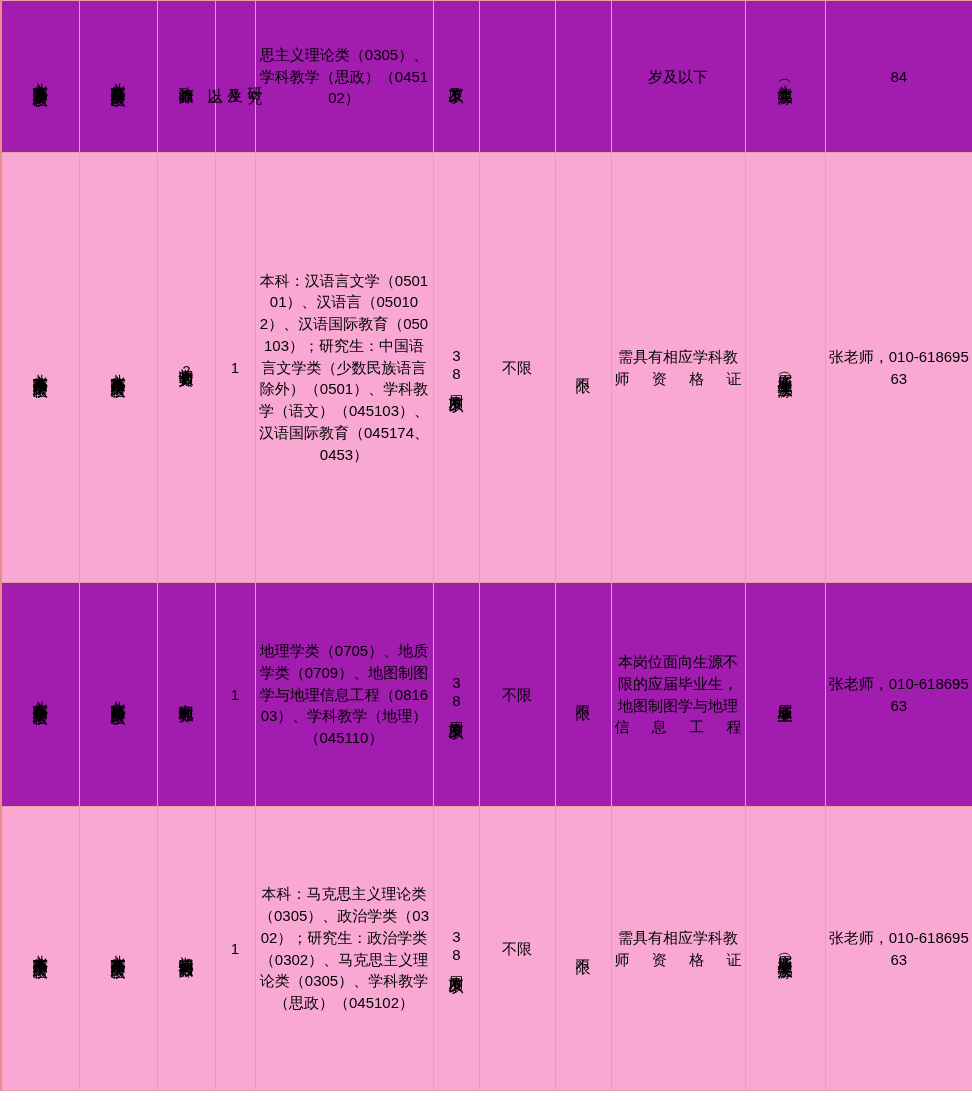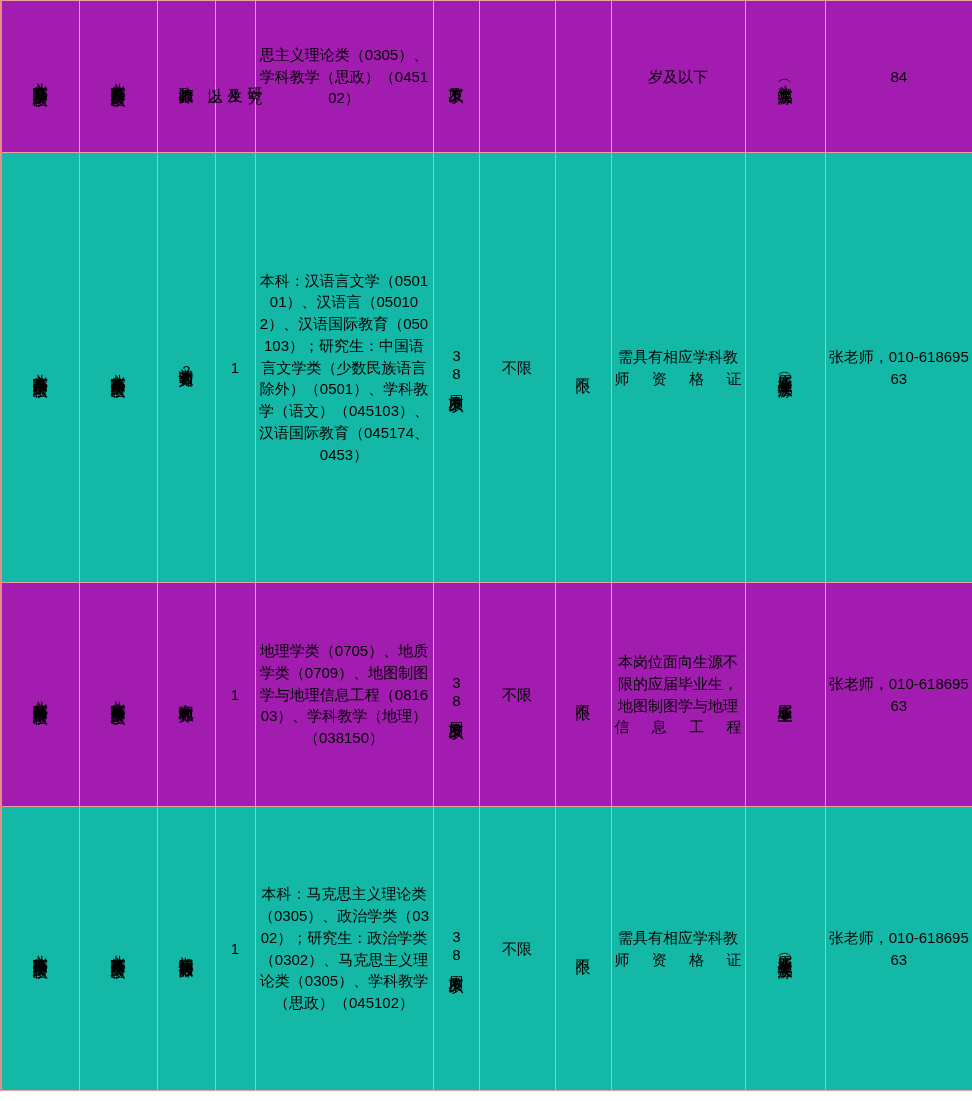--- a/index.html
+++ b/index.html
@@ -38,21 +38,21 @@
   col.c2 { width: 58px; }
   col.c3 { width: 40px; }
   col.c4 { width: 178px; }
   col.c5 { width: 46px; }
   col.c6 { width: 76px; }
   col.c7 { width: 56px; }
   col.c8 { width: 134px; }
   col.c9 { width: 80px; }
   col.c10 { width: 148px; }
 
-  tr.tint td { background: #14b8a6; }
+  tr.tint td { background: #f9a8d4; }
   tr.plain td { background: #a21caf; }
 
   
   .vert {
     writing-mode: vertical-rl;
     text-orientation: upright;
     margin: 0 auto;
     line-height: 1.32;
     letter-spacing: 1px;
     white-space: pre-line;
@@ -197,21 +197,21 @@
           <div class="vert-wrap">
               <span class="vert">北京市第八中学京西校区</span>
             </div>
         </td>
         <td>
           <div class="vert-wrap">
               <span class="vert">高中地理教师</span>
             </div>
         </td>
         <td class="num"><span>1</span></td>
-        <td class="left-just"><span>地理学类（0705）、地质学类（0709）、地图制图学与地理信息工程（081603）、学科教学（地理）（038150）</span></td>
+        <td class="left-just"><span>地理学类（0705）、地质学类（0709）、地图制图学与地理信息工程（081603）、学科教学（地理）（045110）</span></td>
         <td>
           <div class="vert-wrap">
               <span class="vert">38周岁及以下</span>
             </div>
         </td>
         <td><span>不限</span></td>
         <td>
           <div class="vert-wrap">
               <span class="vert">不限</span>
             </div>

